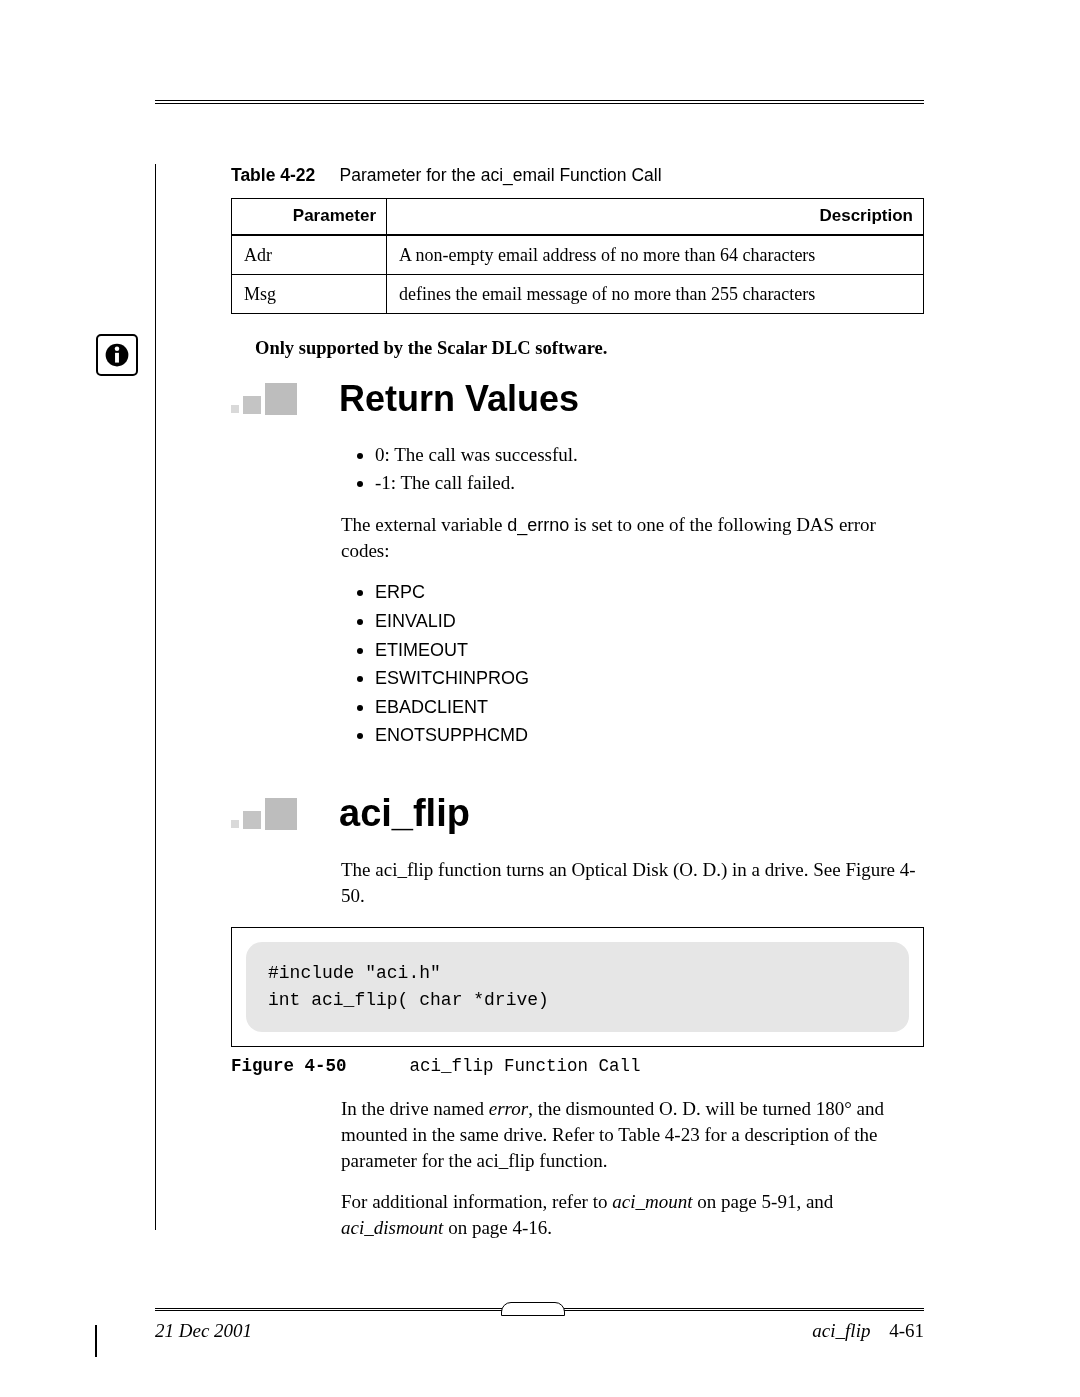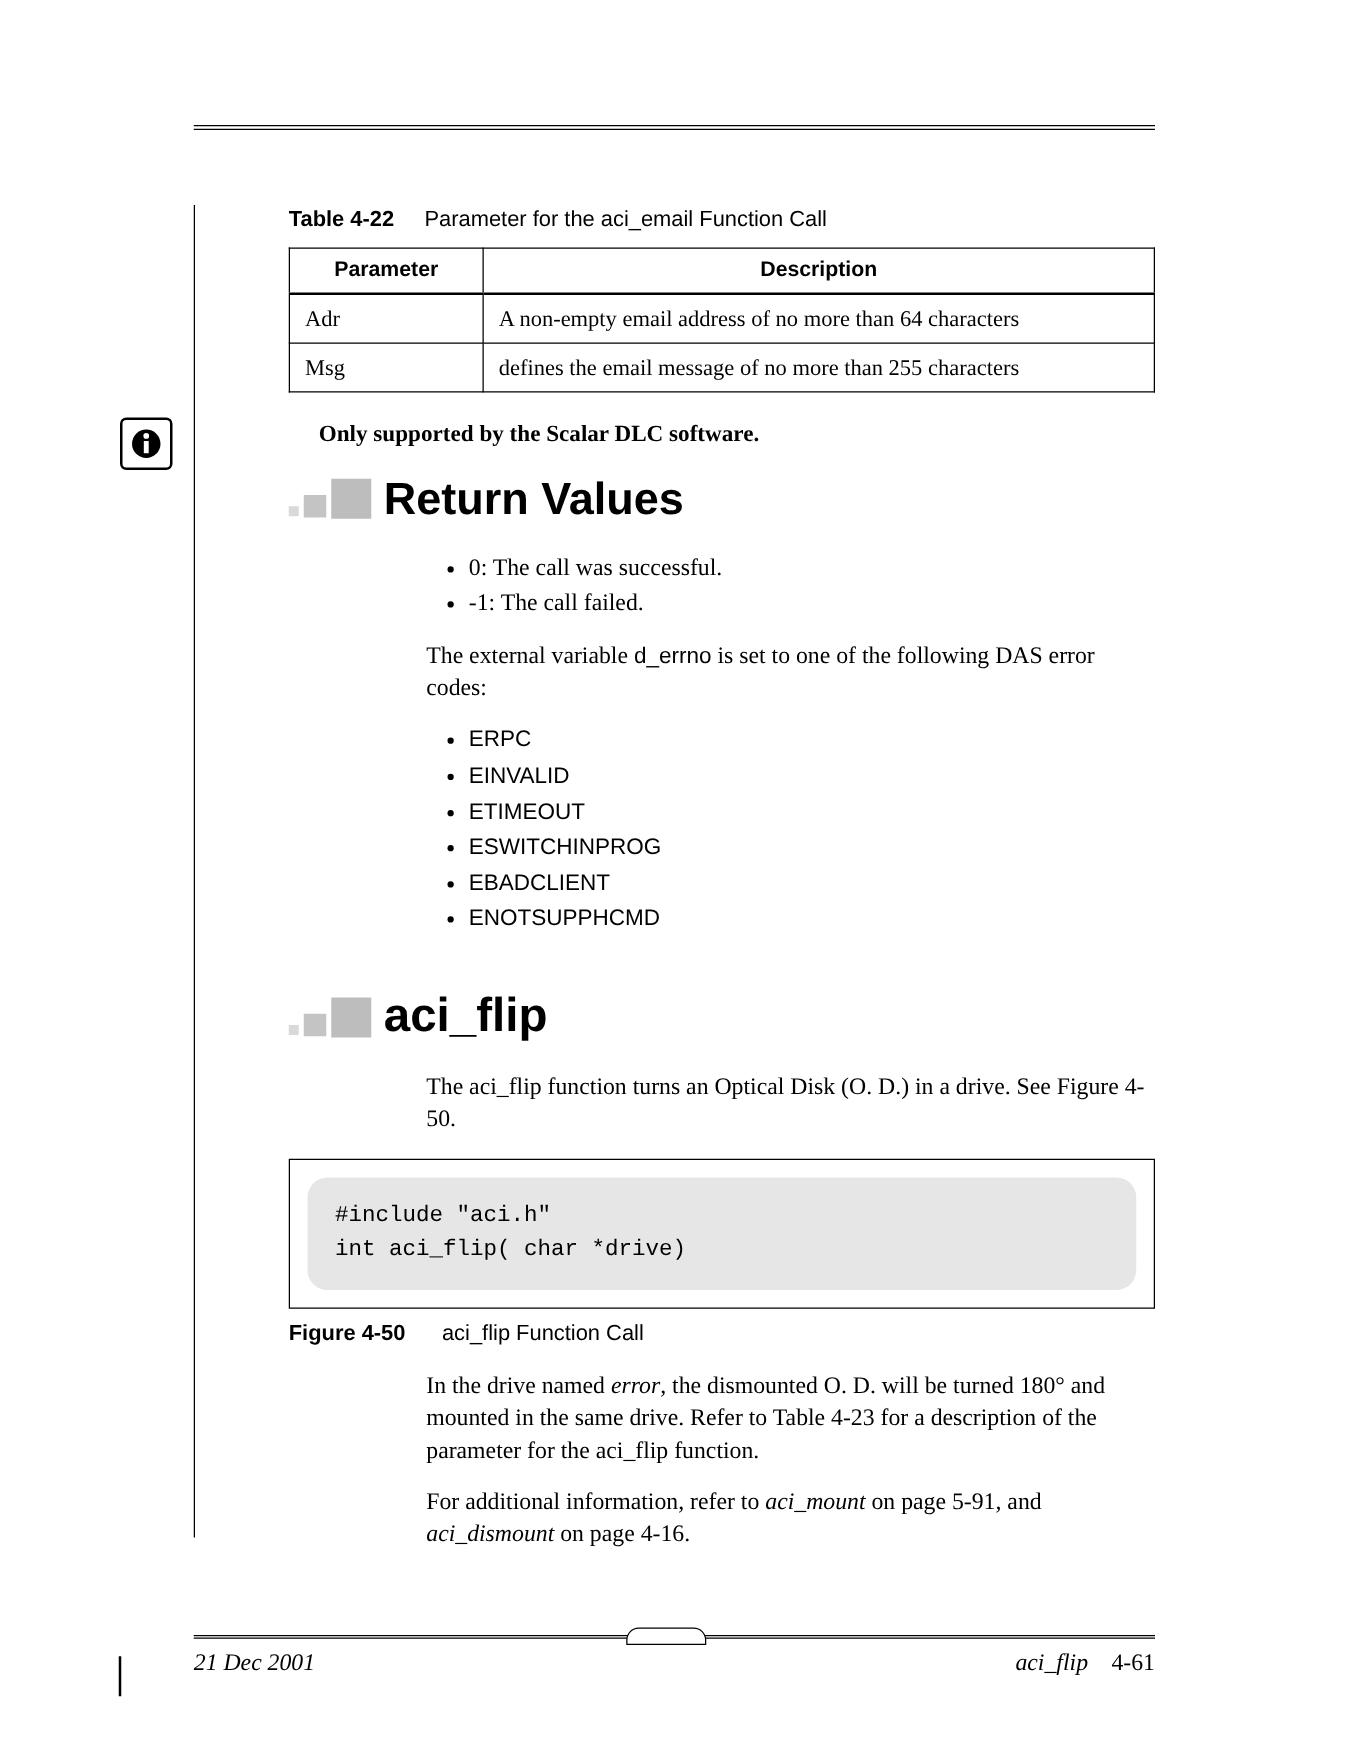--- a/index.html
+++ b/index.html
@@ -66,38 +66,39 @@
     border: 1.2px solid #000;
     font-size: 18px;
   }
   table.param-table th {
     font-family: Arial, Helvetica, sans-serif;
     font-weight: bold;
     font-size: 17px;
     padding: 6px 10px;
     border: 1.2px solid #000;
     border-bottom: 2.2px solid #000;
-    text-align: center;
+    text-align: right;
   }
   table.param-table td {
     padding: 7px 12px;
     border: 1.2px solid #000;
     vertical-align: top;
   }
   table.param-table td:first-child { width: 130px; }
   .note-line {
     margin: 22px 0 14px 24px;
     font-family: "Times New Roman", Times, serif;
     font-weight: bold;
     font-size: 18.5px;
   }
   .section-head {
     display: flex;
     align-items: center;
     margin: 14px 0 18px 0;
+    gap: 32px;
   }
   .sq-marks {
     display: inline-flex;
     margin-right: 10px;
     align-items: flex-end;
   }
   .sq {
     display: inline-block;
     background: #bdbdbd;
   }
@@ -137,21 +138,21 @@
   .code-pill {
     background: #e6e6e6;
     border-radius: 16px;
     padding: 18px 22px;
     font-family: "Courier New", Courier, monospace;
     font-size: 18px;
     line-height: 1.5;
     white-space: pre;
   }
   .fig-caption {
-    font-family: Liberation Sans, sans-serif;
+    font-family: Liberation Mono, monospace;
     font-size: 17.5px;
     margin: 8px 0 18px 0;
   }
   .fig-caption b { font-weight: bold; }
   .footer-wrap {
     position: absolute;
     left: 155px;
     right: 125px;
     bottom: 55px;
   }

